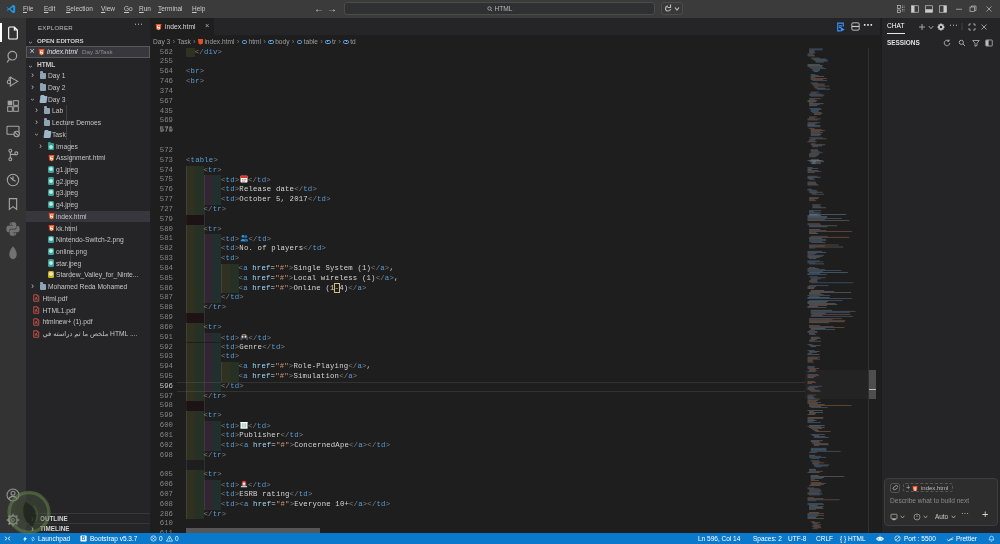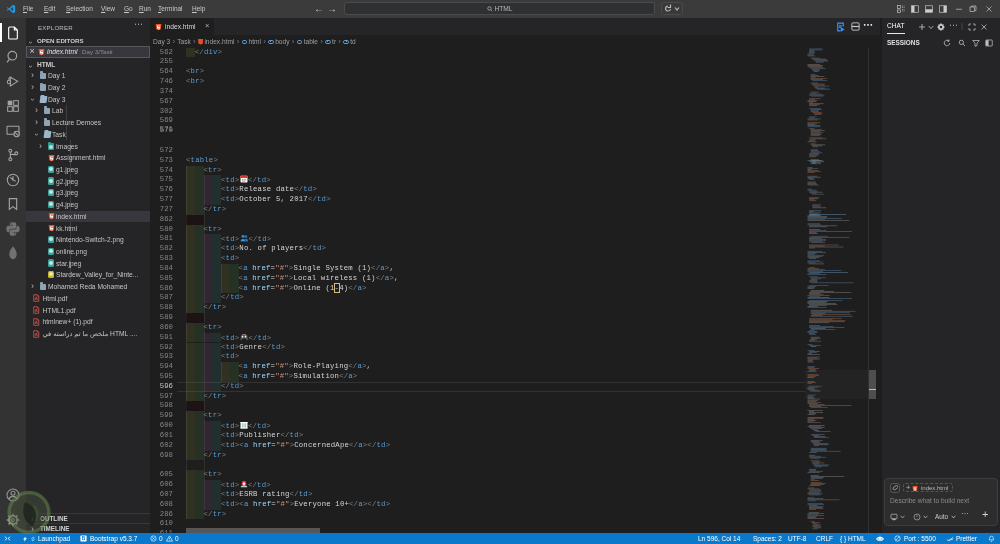--- a/index.html
+++ b/index.html
@@ -397,37 +397,37 @@
     <div style="position:absolute;left:36px;top:117.6px;width:1px;height:353.9px;background:#404040;opacity:.55"></div>
     <div style="position:absolute;left:53.5px;top:127.4px;width:1px;height:334.2px;background:#404040;opacity:.55"></div>
     <div style="position:absolute;left:71.0px;top:215.9px;width:1px;height:29.5px;background:#404040;opacity:.55"></div>
     <div style="position:absolute;left:71.0px;top:314.2px;width:1px;height:19.7px;background:#404040;opacity:.55"></div>
  <div class="row" style="top:-0.40px"><u class="band" style="left:36.0px;width:8.76px;background:rgba(255,255,64,0.085)"></u><span class="num">562</span><span class="code" style="padding-left:8.76px"><i class="p">&lt;/</i><i class="t">div</i><i class="p">&gt;</i></span></div>
 <div class="row" style="top:9.43px"><span class="num">255</span><span class="code" style="padding-left:0.00px"></span></div>
 <div class="row" style="top:19.26px"><span class="num">564</span><span class="code" style="padding-left:0.00px"><i class="p">&lt;</i><i class="t">br</i><i class="p">&gt;</i></span></div>
 <div class="row" style="top:29.09px"><span class="num">746</span><span class="code" style="padding-left:0.00px"><i class="p">&lt;</i><i class="t">br</i><i class="p">&gt;</i></span></div>
 <div class="row" style="top:38.92px"><span class="num">374</span><span class="code" style="padding-left:0.00px"></span></div>
 <div class="row" style="top:48.75px"><span class="num">567</span><span class="code" style="padding-left:0.00px"></span></div>
-<div class="row" style="top:58.58px"><span class="num">302</span><span class="code" style="padding-left:0.00px"></span></div>
+<div class="row" style="top:58.58px"><span class="num">435</span><span class="code" style="padding-left:0.00px"></span></div>
 <div class="row" style="top:68.41px"><span class="num">569</span><span class="code" style="padding-left:0.00px"></span></div>
 <div class="row" style="top:78.24px"><span class="num">570</span><span class="code" style="padding-left:0.00px"></span></div>
 <div class="row" style="top:77px"><span class="num">571</span><span class="code" style="padding-left:0.00px"></span></div>
 <div class="row" style="top:97.90px"><span class="num">572</span><span class="code" style="padding-left:0.00px"></span></div>
 <div class="row" style="top:107.73px"><span class="num">573</span><span class="code" style="padding-left:0.00px"><i class="p">&lt;</i><i class="t">table</i><i class="p">&gt;</i></span></div>
 <div class="row" style="top:117.56px"><u class="band" style="left:36.0px;width:8.76px;background:rgba(255,255,64,0.085)"></u><u class="band" style="left:44.8px;width:8.76px;background:rgba(127,255,127,0.085)"></u><span class="num">574</span><span class="code" style="padding-left:17.52px"><i class="p">&lt;</i><i class="t">tr</i><i class="p">&gt;</i></span></div>
 <div class="row" style="top:127.39px"><u class="band" style="left:36.0px;width:8.76px;background:rgba(255,255,64,0.085)"></u><u class="band" style="left:44.8px;width:8.76px;background:rgba(127,255,127,0.085)"></u><u class="band" style="left:53.5px;width:8.76px;background:rgba(255,127,255,0.085)"></u><u class="band" style="left:62.3px;width:8.76px;background:rgba(79,236,236,0.085)"></u><span class="num">575</span><span class="code" style="padding-left:35.04px"><i class="p">&lt;</i><i class="t">td</i><i class="p">&gt;</i><svg class="em" width="8" height="8" viewBox="0 0 16 16">
           <rect x="1" y="1.5" width="14" height="13.5" rx="1.5" fill="#f7f7f7"></rect>
           <rect x="1" y="1.5" width="14" height="4.5" fill="#d83b2d"></rect>
           <rect x="1" y="1.5" width="14" height="3" rx="1.5" fill="#d83b2d"></rect>
           <text x="8" y="13" font-size="6.5" fill="#c03a30" text-anchor="middle" font-family="Liberation Sans" font-weight="bold">17</text>
         </svg><i class="p">&lt;/</i><i class="t">td</i><i class="p">&gt;</i></span></div>
 <div class="row" style="top:137.22px"><u class="band" style="left:36.0px;width:8.76px;background:rgba(255,255,64,0.085)"></u><u class="band" style="left:44.8px;width:8.76px;background:rgba(127,255,127,0.085)"></u><u class="band" style="left:53.5px;width:8.76px;background:rgba(255,127,255,0.085)"></u><u class="band" style="left:62.3px;width:8.76px;background:rgba(79,236,236,0.085)"></u><span class="num">576</span><span class="code" style="padding-left:35.04px"><i class="p">&lt;</i><i class="t">td</i><i class="p">&gt;</i><i class="x">Release date</i><i class="p">&lt;/</i><i class="t">td</i><i class="p">&gt;</i></span></div>
 <div class="row" style="top:147.05px"><u class="band" style="left:36.0px;width:8.76px;background:rgba(255,255,64,0.085)"></u><u class="band" style="left:44.8px;width:8.76px;background:rgba(127,255,127,0.085)"></u><u class="band" style="left:53.5px;width:8.76px;background:rgba(255,127,255,0.085)"></u><u class="band" style="left:62.3px;width:8.76px;background:rgba(79,236,236,0.085)"></u><span class="num">577</span><span class="code" style="padding-left:35.04px"><i class="p">&lt;</i><i class="t">td</i><i class="p">&gt;</i><i class="x">October 5, 2017</i><i class="p">&lt;/</i><i class="t">td</i><i class="p">&gt;</i></span></div>
 <div class="row" style="top:156.88px"><u class="band" style="left:36.0px;width:8.76px;background:rgba(255,255,64,0.085)"></u><u class="band" style="left:44.8px;width:8.76px;background:rgba(127,255,127,0.085)"></u><span class="num">727</span><span class="code" style="padding-left:17.52px"><i class="p">&lt;/</i><i class="t">tr</i><i class="p">&gt;</i></span></div>
-<div class="row" style="top:166.71px"><u class="band" style="left:36.0px;width:17.52px;background:rgba(28,8,12,0.5)"></u><span class="num">862</span><span class="code" style="padding-left:17.52px"></span></div>
+<div class="row" style="top:166.71px"><u class="band" style="left:36.0px;width:17.52px;background:rgba(28,8,12,0.5)"></u><span class="num">579</span><span class="code" style="padding-left:17.52px"></span></div>
 <div class="row" style="top:176.54px"><u class="band" style="left:36.0px;width:8.76px;background:rgba(255,255,64,0.085)"></u><u class="band" style="left:44.8px;width:8.76px;background:rgba(127,255,127,0.085)"></u><span class="num">580</span><span class="code" style="padding-left:17.52px"><i class="p">&lt;</i><i class="t">tr</i><i class="p">&gt;</i></span></div>
 <div class="row" style="top:186.37px"><u class="band" style="left:36.0px;width:8.76px;background:rgba(255,255,64,0.085)"></u><u class="band" style="left:44.8px;width:8.76px;background:rgba(127,255,127,0.085)"></u><u class="band" style="left:53.5px;width:8.76px;background:rgba(255,127,255,0.085)"></u><u class="band" style="left:62.3px;width:8.76px;background:rgba(79,236,236,0.085)"></u><span class="num">581</span><span class="code" style="padding-left:35.04px"><i class="p">&lt;</i><i class="t">td</i><i class="p">&gt;</i><svg class="em" width="8.5" height="8" viewBox="0 0 17 16">
           <circle cx="11.5" cy="5" r="3" fill="#1c72c4"></circle>
           <path d="M6.5 15 a5 5.5 0 0 1 10 0 Z" fill="#1c72c4"></path>
           <circle cx="6" cy="4.5" r="3.2" fill="#3b9ae8" stroke="#0d1620" stroke-width=".7"></circle>
           <path d="M1 15 a5 5.5 0 0 1 10 0 Z" fill="#3b9ae8" stroke="#0d1620" stroke-width=".7"></path>
         </svg><i class="p">&lt;/</i><i class="t">td</i><i class="p">&gt;</i></span></div>
 <div class="row" style="top:196.20px"><u class="band" style="left:36.0px;width:8.76px;background:rgba(255,255,64,0.085)"></u><u class="band" style="left:44.8px;width:8.76px;background:rgba(127,255,127,0.085)"></u><u class="band" style="left:53.5px;width:8.76px;background:rgba(255,127,255,0.085)"></u><u class="band" style="left:62.3px;width:8.76px;background:rgba(79,236,236,0.085)"></u><span class="num">582</span><span class="code" style="padding-left:35.04px"><i class="p">&lt;</i><i class="t">td</i><i class="p">&gt;</i><i class="x">No. of players</i><i class="p">&lt;/</i><i class="t">td</i><i class="p">&gt;</i></span></div>
 <div class="row" style="top:206.03px"><u class="band" style="left:36.0px;width:8.76px;background:rgba(255,255,64,0.085)"></u><u class="band" style="left:44.8px;width:8.76px;background:rgba(127,255,127,0.085)"></u><u class="band" style="left:53.5px;width:8.76px;background:rgba(255,127,255,0.085)"></u><u class="band" style="left:62.3px;width:8.76px;background:rgba(79,236,236,0.085)"></u><span class="num">583</span><span class="code" style="padding-left:35.04px"><i class="p">&lt;</i><i class="t">td</i><i class="p">&gt;</i></span></div>
 <div class="row" style="top:215.86px"><u class="band" style="left:36.0px;width:8.76px;background:rgba(255,255,64,0.085)"></u><u class="band" style="left:44.8px;width:8.76px;background:rgba(127,255,127,0.085)"></u><u class="band" style="left:53.5px;width:8.76px;background:rgba(255,127,255,0.085)"></u><u class="band" style="left:62.3px;width:8.76px;background:rgba(79,236,236,0.085)"></u><u class="band" style="left:71.0px;width:8.76px;background:rgba(255,255,64,0.085)"></u><u class="band" style="left:79.8px;width:8.76px;background:rgba(127,255,127,0.085)"></u><span class="num">584</span><span class="code" style="padding-left:52.56px"><i class="p">&lt;</i><i class="t">a</i> <i class="at">href</i><i class="o">=</i><i class="s">"#"</i><i class="p">&gt;</i><i class="x">Single System (1)</i><i class="p">&lt;/</i><i class="t">a</i><i class="p">&gt;</i><i class="x">,</i></span></div>

